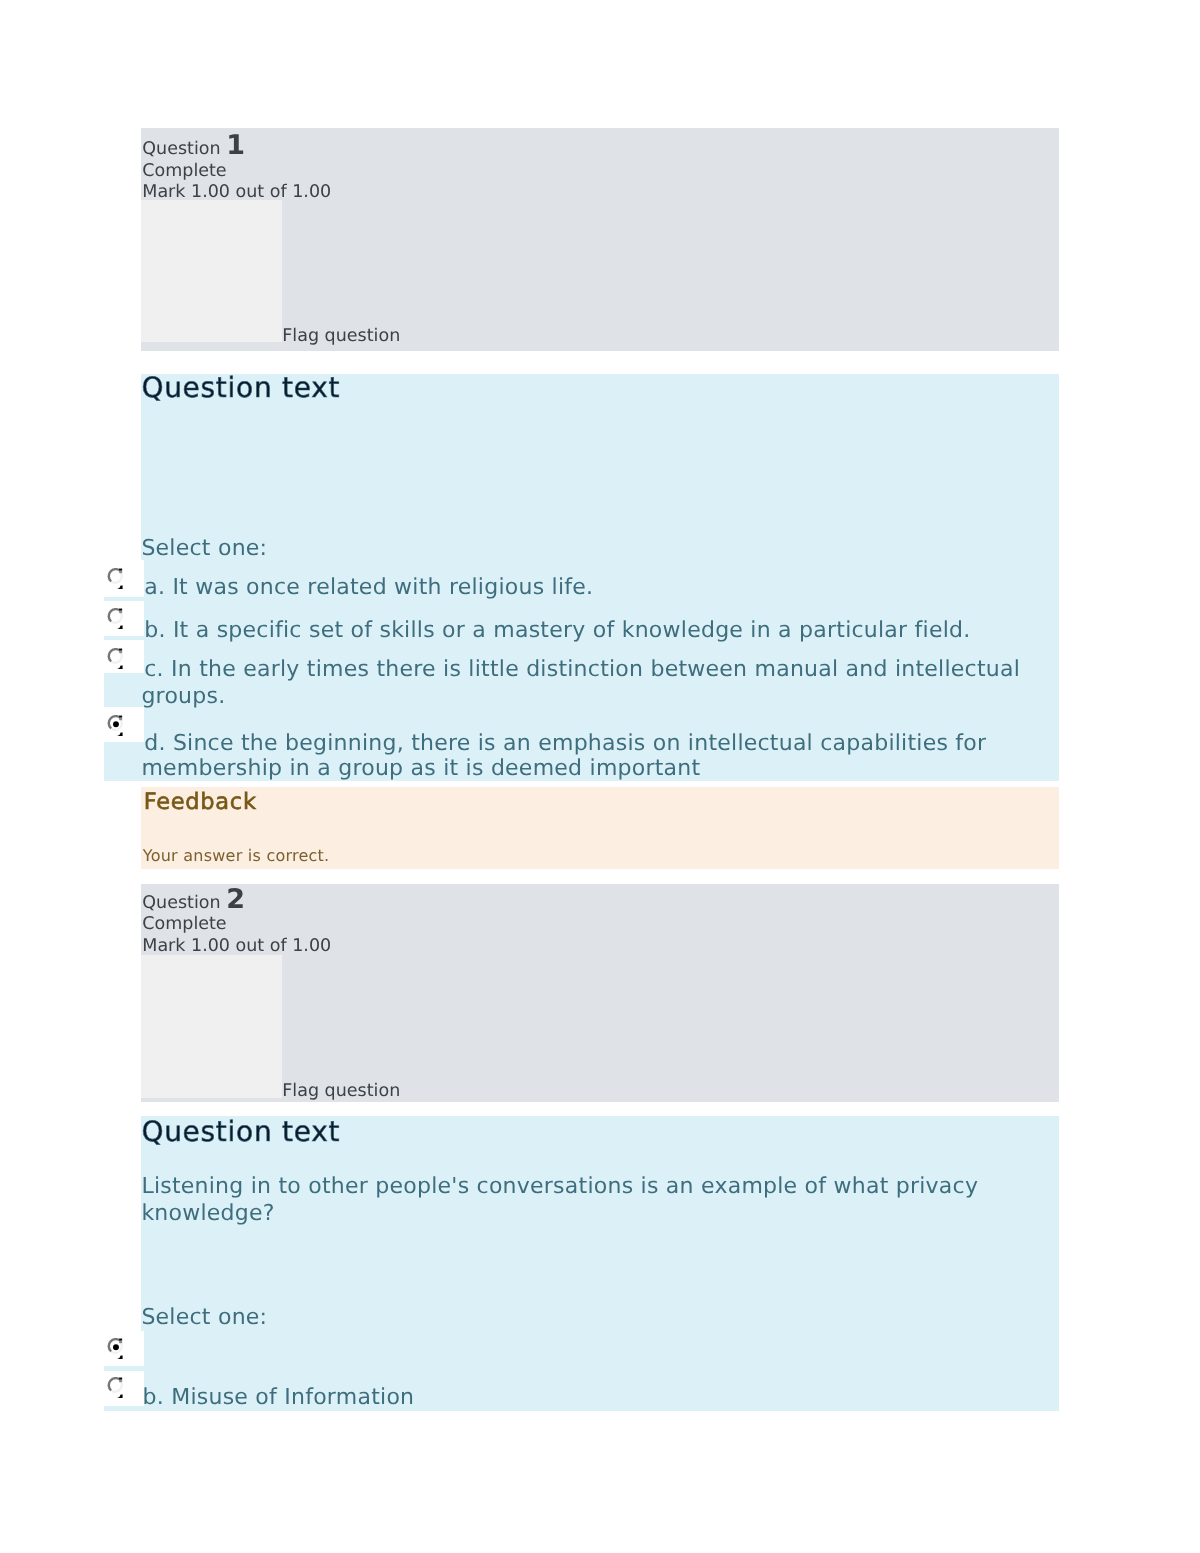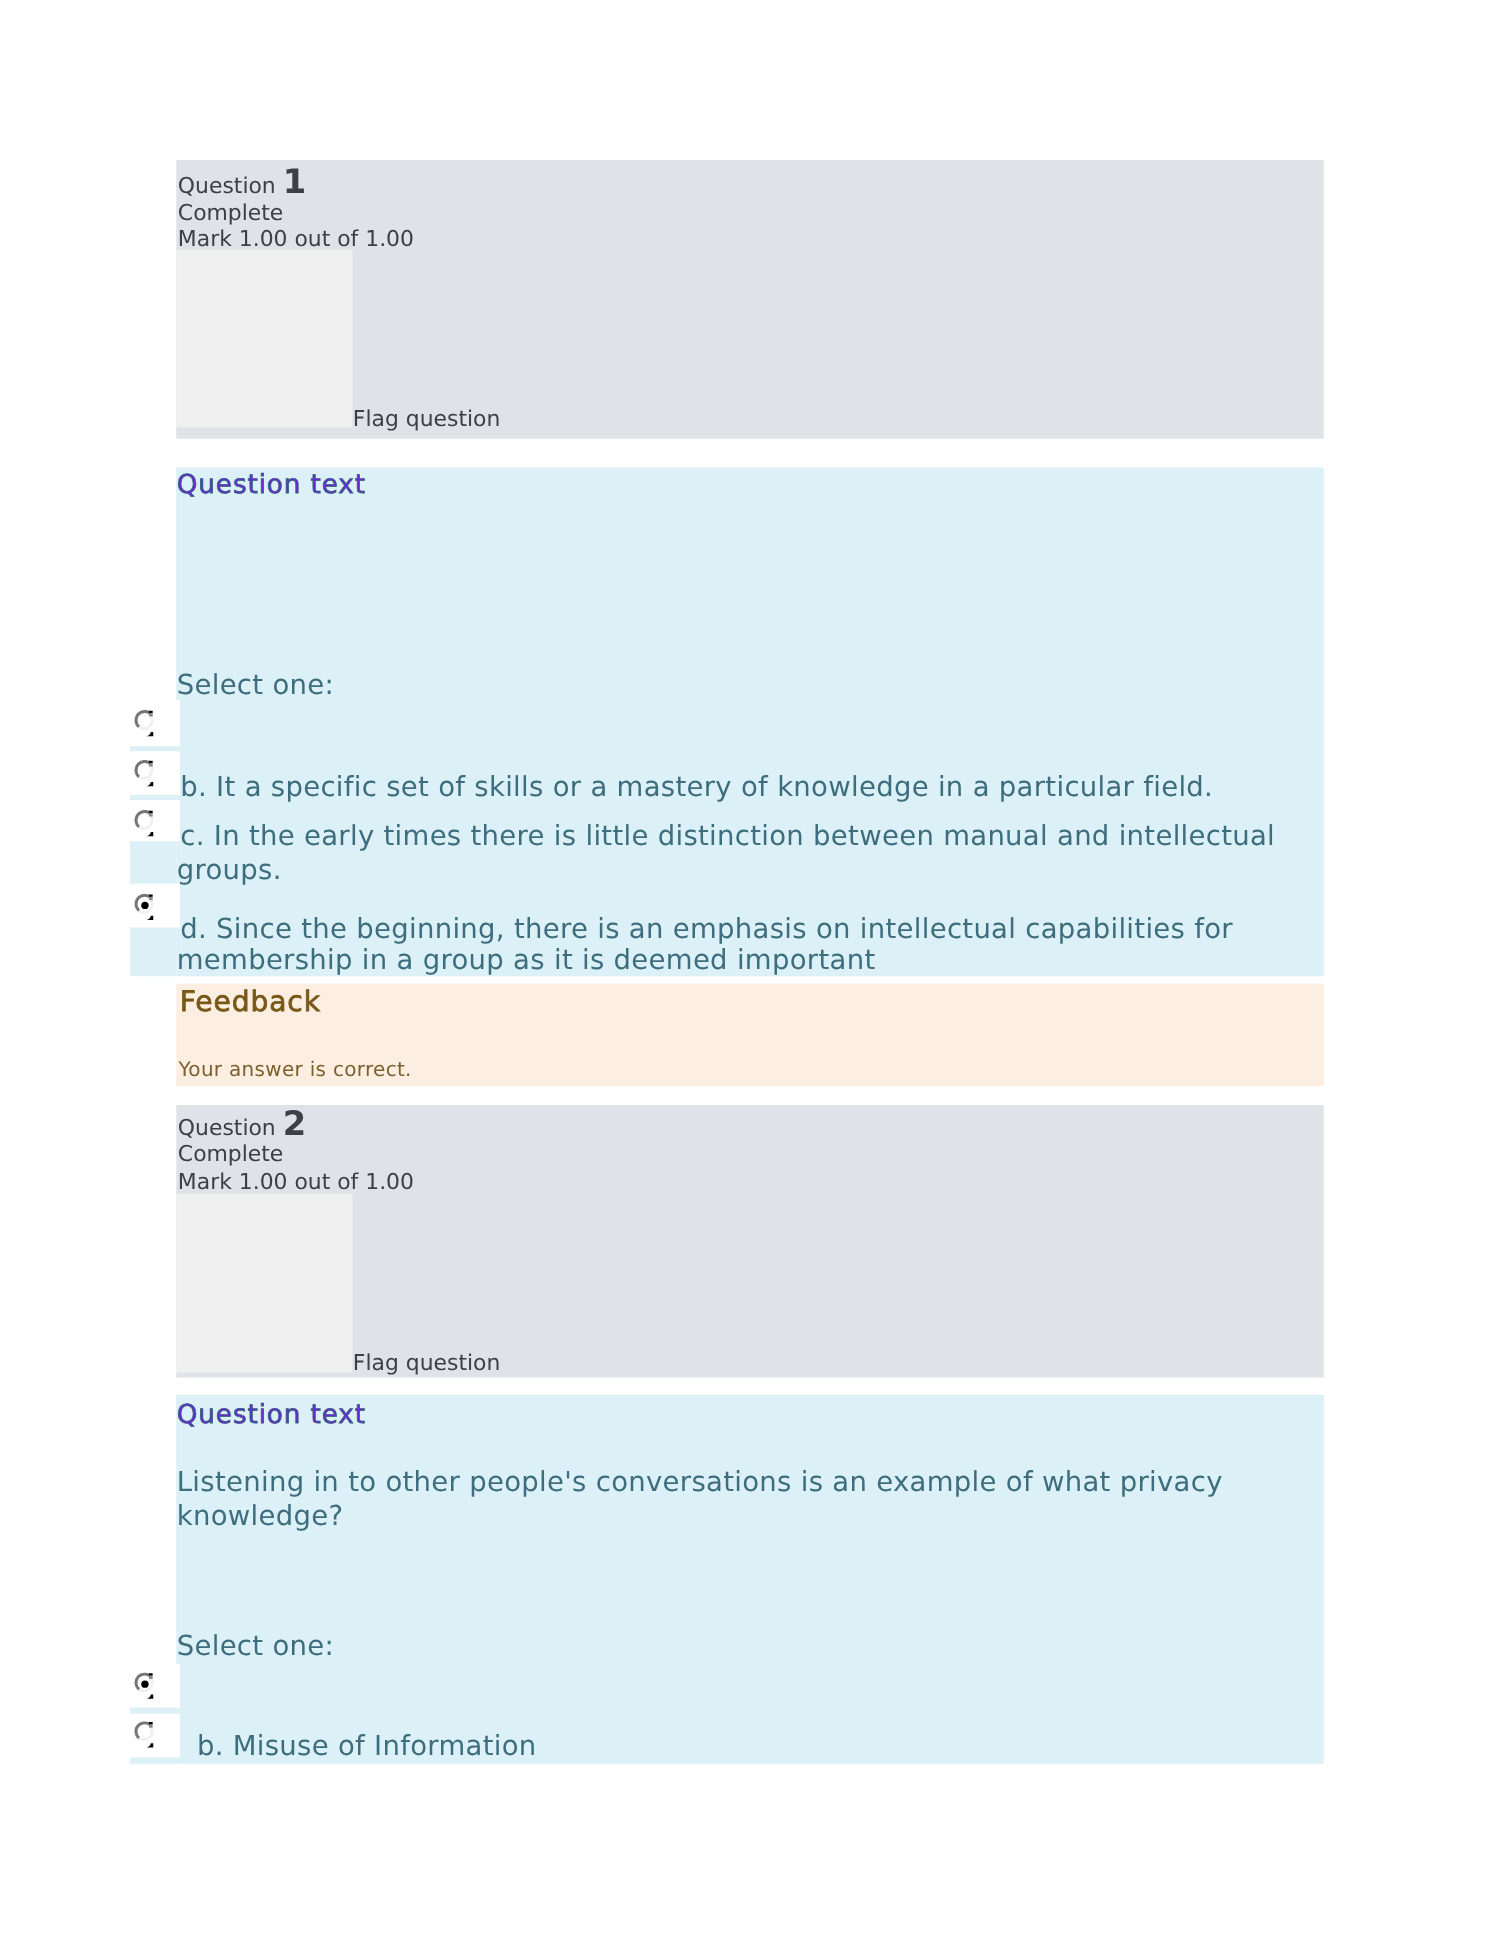--- a/index.html
+++ b/index.html
@@ -11,21 +11,21 @@
   .qinfo-inner{position:absolute;left:0;background:#f0f0f0;}
   .ql{position:absolute;left:1.8px;font-size:17.5px;line-height:21.5px;white-space:nowrap;color:#3b4146;}
   .qnum{font-size:27px;font-weight:bold;line-height:0;}
   .flagq{position:absolute;font-size:17.5px;line-height:21.5px;white-space:nowrap;color:#3b4146;}
 
   .qbody{position:absolute;background:#dcf0f7;}
   .qbody-ext{position:absolute;background:#dcf0f7;}
   .ansrow{position:absolute;background:#ffffff;}
   .radio-wrap{position:absolute;width:18px;height:23px;line-height:0;}
 
-  .qtitle{position:absolute;font-size:21px;line-height:27px;font-weight:normal;-webkit-text-stroke:0.62px #2d6374;white-space:nowrap;color:#6d28d9;letter-spacing:0.72px;}
+  .qtitle{position:absolute;font-size:28px;line-height:27px;font-weight:normal;-webkit-text-stroke:0.62px #2d6374;white-space:nowrap;color:#0f172a;letter-spacing:0.72px;}
   .qtext,.selone,.anstext{position:absolute;font-size:22px;line-height:27px;white-space:nowrap;color:#3e6e7e;letter-spacing:0.24px;}
 
   .fb{position:absolute;background:#fceee0;}
   .fbtitle{position:absolute;left:2.5px;font-size:22.5px;line-height:27px;font-weight:normal;-webkit-text-stroke:0.62px #785818;white-space:nowrap;color:#785818;letter-spacing:0.72px;}
   .fbtext{position:absolute;left:1.5px;font-size:16px;line-height:27px;white-space:nowrap;color:#7c6030;letter-spacing:0.24px;}
 </style>
 </head>
 <body>
 
 <div class="page">
@@ -69,20 +69,21 @@
           <circle cx="8" cy="8" r="6.75" fill="#ffffff" stroke="#f0f0f0" stroke-width="2.4"></circle>
           <path d="M 4.15 13.45 A 6.75 6.75 0 1 1 13.55 2.95" fill="none" stroke="#767676" stroke-width="2.4" stroke-linecap="butt"></path>
           <path d="M 12.15 2.45 H 15.15 V 5.2 H 12.15 Z" fill="#8c8c8c"></path>
           <path d="M 12.15 0.55 H 15.15 V 2.45 H 12.15 Z" fill="#050505"></path>
           <path d="M 15.6 17.55 v 3.4 h -5.5 q 3.0 -0.55 3.6 -3.4 z" fill="#050505"></path>
           <circle cx="8.95" cy="9.3" r="4.5" fill="#ffffff"></circle>
           <circle cx="8.95" cy="9.3" r="2.95" fill="#000000"></circle>
         </svg></div>
     <div class="qtitle" style="left:0.9px;top:0.80px">Question text</div>
     <div class="selone" style="left:0.9px;top:161.70px">Select one:</div>
+    <div class="anstext" style="left:3.7px;top:200.80px"><span>a.</span> <span>It was once related with religious life.</span></div>
     <div class="anstext" style="left:3.7px;top:282.10px"><span>c.</span> <span>In the early times there is little distinction between manual and intellectual</span></div>
     <div class="anstext" style="left:3.7px;top:243.00px"><span>b.</span> <span>It a specific set of skills or a mastery of knowledge in a particular field.</span></div>
     <div class="anstext" style="left:0.9px;top:309.40px">groups.</div>
     <div class="anstext" style="left:3.7px;top:356.10px"><span>d.</span> <span>Since the beginning, there is an emphasis on intellectual capabilities for</span></div>
     <div class="anstext" style="left:0.9px;top:381.30px">membership in a group as it is deemed important</div>
   </div>
 
   <div class="fb" style="left:141.3px;top:786.8px;width:917.7px;height:82.7px">
     <div class="fbtitle" style="top:2.20px">Feedback</div>
     <div class="fbtext" style="top:55.30px">Your answer is correct.</div>
@@ -113,15 +114,15 @@
           <circle cx="8" cy="8" r="6.75" fill="#ffffff" stroke="#f0f0f0" stroke-width="2.4"></circle>
           <path d="M 4.15 13.45 A 6.75 6.75 0 1 1 13.55 2.95" fill="none" stroke="#767676" stroke-width="2.4" stroke-linecap="butt"></path>
           <path d="M 12.15 2.45 H 15.15 V 5.2 H 12.15 Z" fill="#8c8c8c"></path>
           <path d="M 12.15 0.55 H 15.15 V 2.45 H 12.15 Z" fill="#050505"></path>
           <path d="M 15.6 17.55 v 3.4 h -5.5 q 3.0 -0.55 3.6 -3.4 z" fill="#050505"></path>
         </svg></div>
     <div class="qtitle" style="left:0.9px;top:2.30px">Question text</div>
     <div class="qtext" style="left:0.9px;top:56.90px">Listening in to other people's conversations is an example of what privacy</div>
     <div class="qtext" style="left:0.9px;top:83.40px">knowledge?</div>
     <div class="selone" style="left:0.9px;top:188.30px">Select one:</div>
-    <div class="anstext" style="left:17px;top:267.60px"><span>b.</span> <span>Misuse of Information</span></div>
+    <div class="anstext" style="left:2px;top:267.60px"><span>b.</span> <span>Misuse of Information</span></div>
   </div>
 </div>
 
 </body></html>

